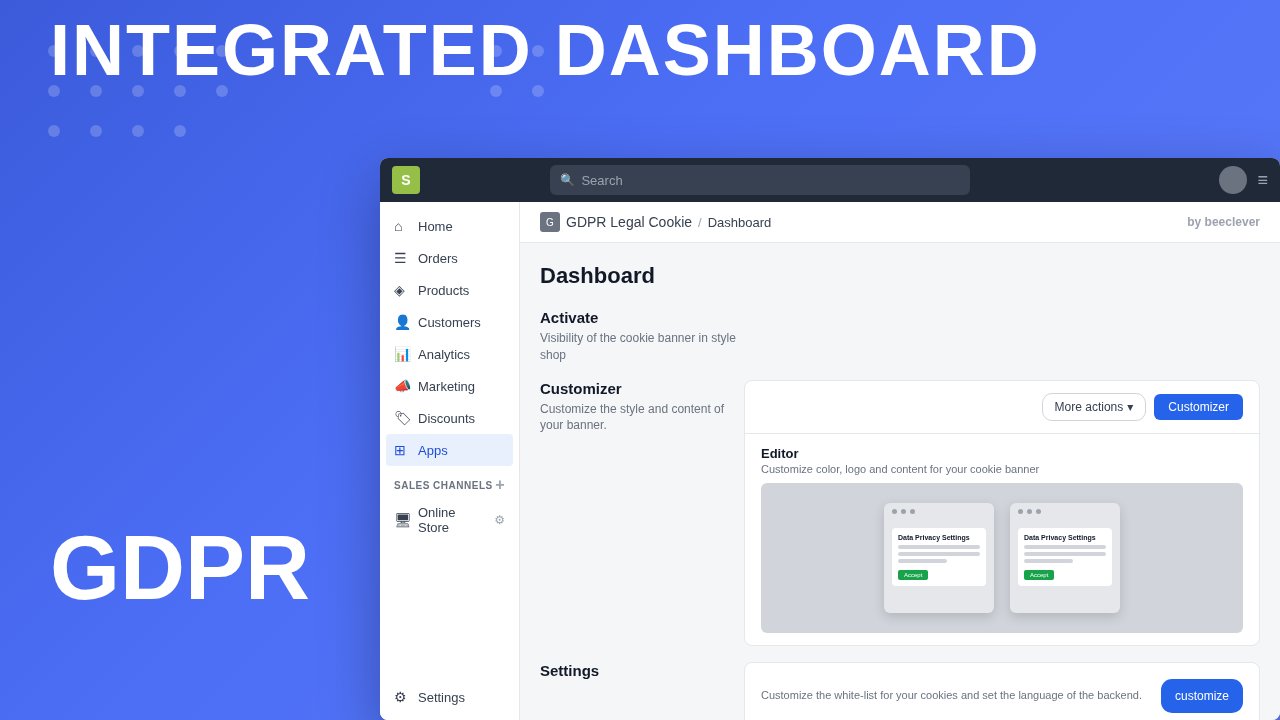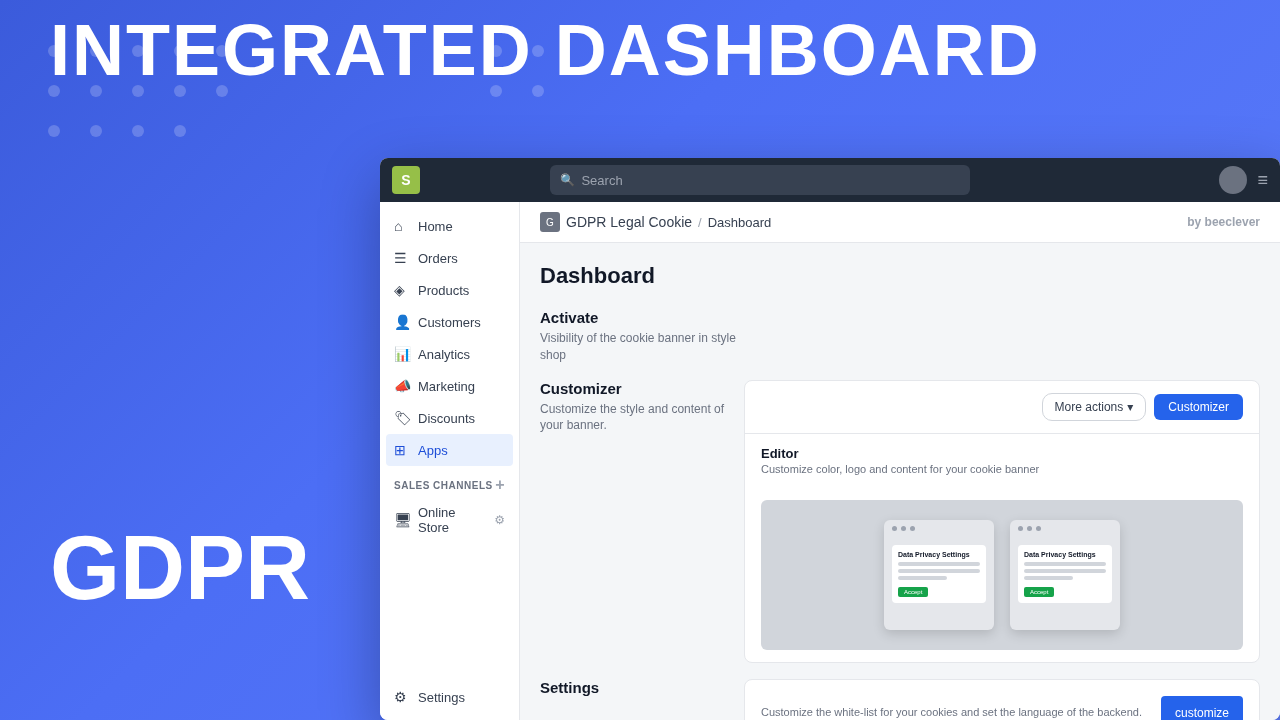--- a/index.html
+++ b/index.html
@@ -282,21 +282,21 @@
       padding: 6px 14px;
       font-size: 12px;
       font-weight: 500;
       cursor: pointer;
     }
 
     .editor-section {
       padding: 12px 16px;
     }
     .editor-title { font-size: 13px; font-weight: 600; color: #111827; margin-bottom: 2px; }
-    .editor-desc { font-size: 11px; color: #6b7280; margin-bottom: 25px; }
+    .editor-desc { font-size: 11px; color: #6b7280; margin-bottom: 8px; }
 
     
     .preview-area {
       background: #d1d5db;
       border-radius: 6px;
       height: 150px;
       display: flex; align-items: center; justify-content: center; gap: 16px;
       padding: 16px;
     }
     .preview-modal {
@@ -330,21 +330,21 @@
     
     .settings-section-card {
       display: flex; align-items: center; justify-content: space-between;
       padding: 16px;
     }
     .settings-text { font-size: 11px; color: #6b7280; flex: 1; line-height: 1.4; }
     .customize-btn {
       background: #2563eb;
       color: white;
       border: none;
-      border-radius: 4px;
+      border-radius: 11px;
       padding: 10px 14px;
       font-size: 12px;
       font-weight: 500;
       cursor: pointer;
     }
 
     
     .preview-dots-row {
       display: flex; gap: 4px; align-items: center; padding: 6px 8px;
     }

